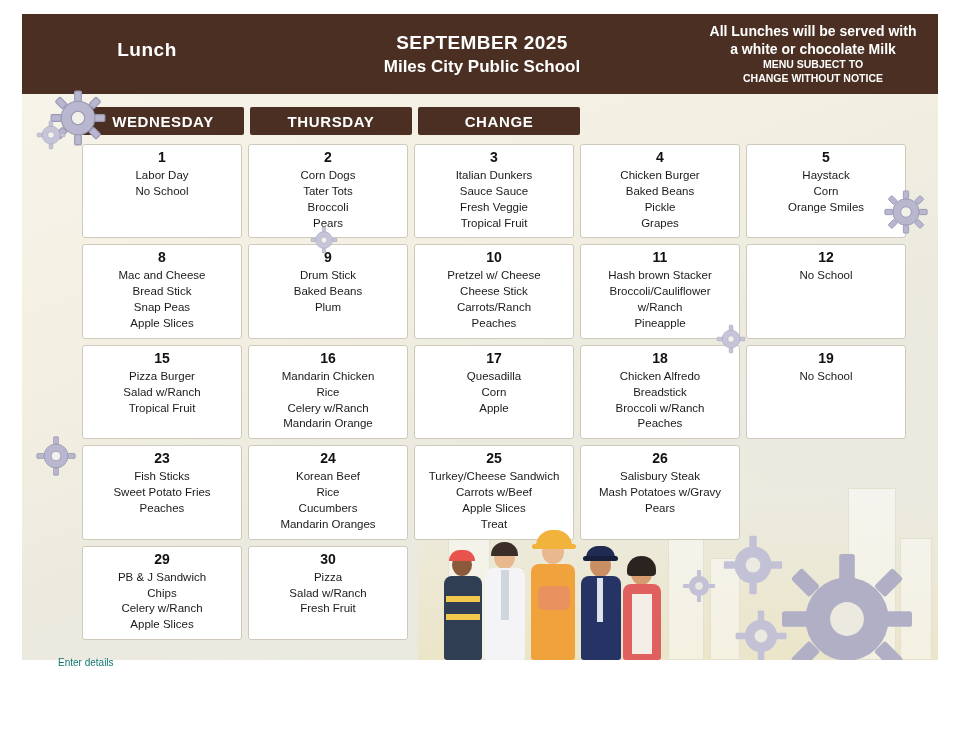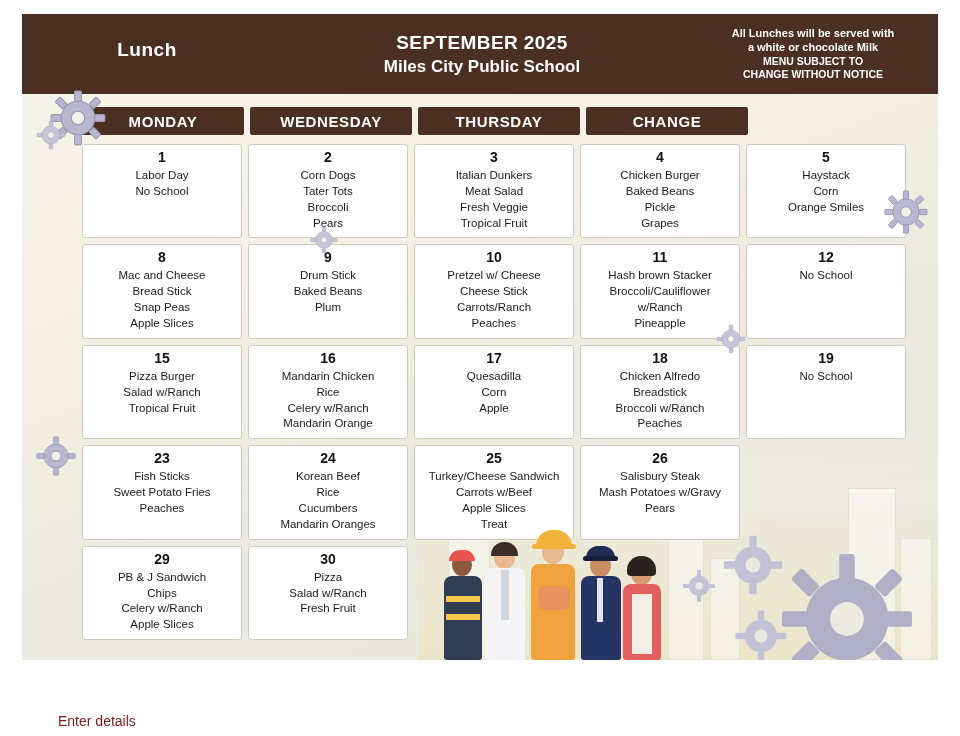--- a/index.html
+++ b/index.html
@@ -96,21 +96,21 @@
     width: 230px;
     height: 80px;
     display: flex;
     flex-direction: column;
     align-items: center;
     justify-content: center;
     text-align: center;
     line-height: 1.25;
   }
   .hr-line1, .hr-line2 {
-    font-size: 11px;
+    font-size: 14px;
     font-weight: bold;
   }
   .hr-line3, .hr-line4 {
     font-size: 10.5px;
     font-weight: bold;
   }
   
   #weekdays {
     position: absolute;
     left: 60px;
@@ -186,23 +186,23 @@
     width: 200px;
     height: 140px;
   }
   .person { position: absolute; bottom: 0; }
   .head { border-radius: 50%; position: absolute; }
   .body { position: absolute; border-radius: 8px 8px 3px 3px; }
   
   #footer-text {
     position: absolute;
     left: 58px;
-    top: 713px;
-    font-size: 14px;
-    color: #7f1d1d;
+    top: 657px;
+    font-size: 10px;
+    color: #0f766e;
   }
 </style>
 </head>
 <body>
 
 <div id="page">
 
   <div id="poster">
 
     <div class="skyline">
@@ -224,21 +224,20 @@
       </div>
       <div id="header-right">
         <div class="hr-line1">All Lunches will be served with</div>
         <div class="hr-line2">a white or chocolate Milk</div>
         <div class="hr-line3">MENU SUBJECT TO</div>
         <div class="hr-line4">CHANGE WITHOUT NOTICE</div>
       </div>
     </div>
 
     <div id="weekdays">
-        <div class="weekday">MONDAY</div>
         <div class="weekday">WEDNESDAY</div>
         <div class="weekday">THURSDAY</div>
         <div class="weekday">CHANGE</div>
       </div>
 
     <div id="grid">
         <div class="week">
           <div class="cell">
             <div class="daynum">1</div>
             <div class="items">
@@ -252,21 +251,21 @@
               <div>Corn Dogs</div>
               <div>Tater Tots</div>
               <div>Broccoli</div>
               <div>Pears</div>
             </div>
           </div>
           <div class="cell">
             <div class="daynum">3</div>
             <div class="items">
               <div>Italian Dunkers</div>
-              <div>Meat Salad</div>
+              <div>Sauce Sauce</div>
               <div>Fresh Veggie</div>
               <div>Tropical Fruit</div>
             </div>
           </div>
           <div class="cell">
             <div class="daynum">4</div>
             <div class="items">
               <div>Chicken Burger</div>
               <div>Baked Beans</div>
               <div>Pickle</div>

